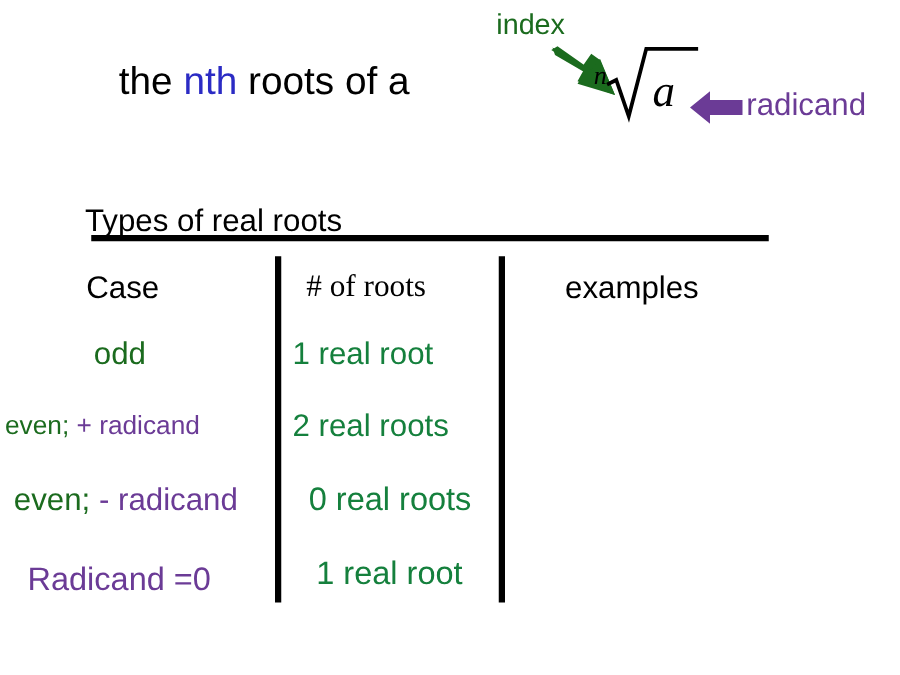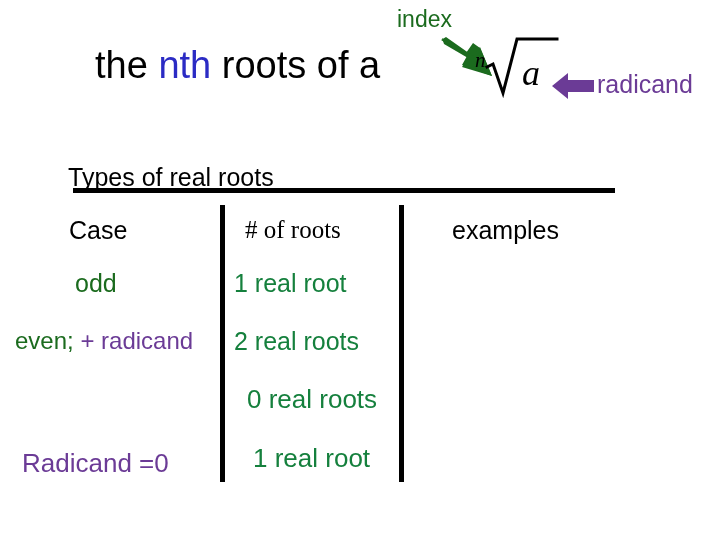--- a/index.html
+++ b/index.html
@@ -21,21 +21,21 @@
     left: 0; top: 0;
     width: 720px;
     height: 540px;
   }
 
   
   .title {
     position: absolute;
     left: 95px;
     top: 47px;
-    font-size: 38px;
+    font-size: 31px;
     line-height: 36px;
     color: #000000;
     white-space: nowrap;
     letter-spacing: 0px;
     text-align: center;
   }
   .title .nth {
     color: #2B2BC4;
   }
 
@@ -131,21 +131,21 @@
 
   
   .cell {
     position: absolute;
     white-space: nowrap;
     line-height: 30px;
   }
   .cell.green  { color: #15803d; }
 
   .c-case-1 { left: 75px; top: 268px; font-size: 25px; text-align: center; }
-  .c-case-2 { left: 15px;  top: 326px; font-size: 24px; }
+  .c-case-2 { left: 4px;  top: 326px; font-size: 21px; }
   .c-case-3 { left: 11px; top: 385px; font-size: 25px; }
   .c-case-4 { left: 22px; top: 448px; font-size: 26px; }
 
   .c-roots-1 { left: 234px; top: 268px; font-size: 25px; }
   .c-roots-2 { left: 234px; top: 326px; font-size: 25px; }
   .c-roots-3 { left: 247px; top: 384px; font-size: 26px; }
   .c-roots-4 { left: 253px; top: 443px; font-size: 26px; }
 
   .mix-green  { color: #1B6B1E; }
   .mix-purple { color: #6B3B96; }
@@ -189,18 +189,19 @@
   <div class="th th-case">Case</div>
   <div class="th th-roots"># of roots</div>
   <div class="th th-examples">examples</div>
 
   <div class="cell c-case-1"><span class="mix-green">odd</span><span class="mix-purple"></span></div>
   <div class="cell green c-roots-1">1 real root</div>
 
   <div class="cell c-case-2"><span class="mix-green">even;</span><span class="mix-purple"> + radicand</span></div>
   <div class="cell green c-roots-2">2 real roots</div>
 
+  <div class="cell c-case-3"><span class="mix-green">even;</span><span class="mix-purple"> - radicand</span></div>
   <div class="cell green c-roots-3">0 real roots</div>
 
   <div class="cell c-case-4"><span class="mix-green"></span><span class="mix-purple">Radicand =0</span></div>
   <div class="cell green c-roots-4">1 real root</div>
 
 </div>
 
 </body></html>

